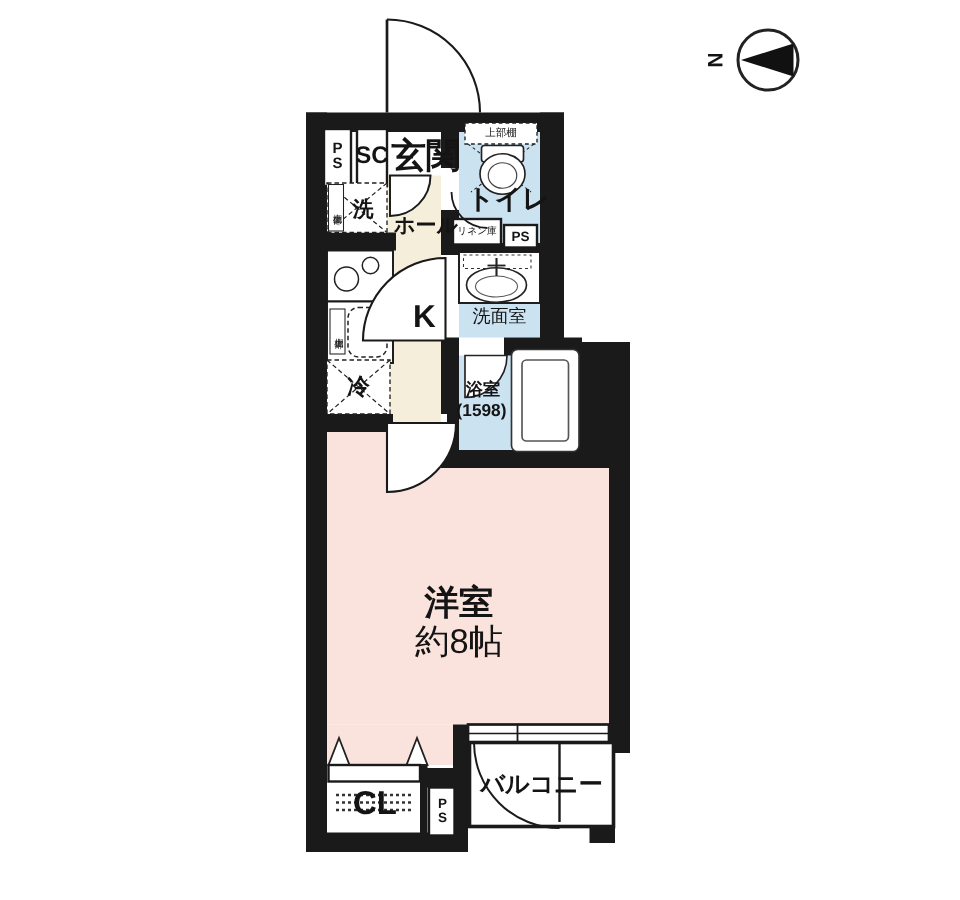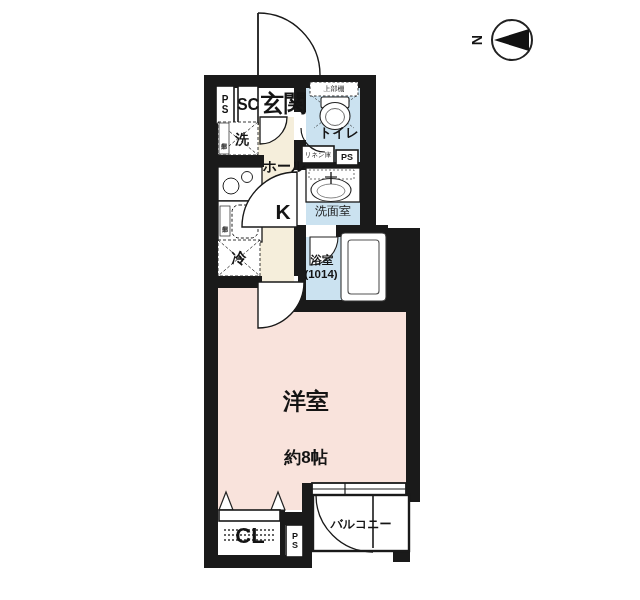--- a/index.html
+++ b/index.html
@@ -133,34 +133,34 @@
   <g>
     <circle cx="512" cy="40" r="20" fill="none" stroke="#222" stroke-width="2"></circle>
     <polygon points="494,40 529,29 529,51" fill="#111"></polygon>
   </g>
 </svg>
 
 <div class="lbl" style="left:284px;top:104px;font-size:23px;font-weight:700;text-align:center;">玄関</div>
 <div class="lbl" style="left:225px;top:105px;font-size:10px;font-weight:600;">P
 S</div>
 <div class="lbl" style="left:248px;top:105px;font-size:16px;font-weight:600;">SC</div>
-<div class="lbl" style="left:284px;top:150px;font-size:14px;font-weight:600;margin-top:16px;">ホール</div>
+<div class="lbl" style="left:284px;top:150px;font-size:14px;font-weight:600;">ホール</div>
 <div class="lbl" style="left:242px;top:139px;font-size:14px;font-weight:700;">洗</div>
 <div class="lbl vert" style="left:224px;top:138px;font-size:6px;">上部棚</div>
 <div class="lbl" style="left:283px;top:212px;font-size:21px;font-weight:600;">K</div>
 <div class="lbl vert" style="left:225px;top:221px;font-size:6px;">上部棚</div>
 <div class="lbl" style="left:239px;top:258px;font-size:15px;font-weight:700;">冷</div>
 <div class="lbl" style="left:334px;top:89px;font-size:7px;">上部棚</div>
-<div class="lbl" style="left:339px;top:133px;font-size:13px;font-weight:600;">トイレ</div>
+<div class="lbl" style="left:339px;top:133px;font-size:18px;font-weight:600;">トイレ</div>
 <div class="lbl" style="left:318px;top:155px;font-size:6.5px;">リネン庫</div>
 <div class="lbl" style="left:347px;top:158px;font-size:9px;font-weight:700;">PS</div>
 <div class="lbl" style="left:333px;top:211px;font-size:12px;font-weight:400;">洗面室</div>
 <div class="lbl" style="left:322px;top:261px;font-size:11.5px;font-weight:600;">浴室</div>
-<div class="lbl" style="left:321px;top:275px;font-size:11.5px;font-weight:600;">(1014)</div>
+<div class="lbl" style="left:321px;top:275px;font-size:11.5px;font-weight:600;">(1598)</div>
 <div class="lbl" style="left:306px;top:402px;font-size:23px;font-weight:600;text-align:right;">洋室</div>
-<div class="lbl" style="left:306px;top:428px;font-size:17px;font-weight:700;margin-top:30px;">約8帖</div>
+<div class="lbl" style="left:306px;top:428px;font-size:23px;font-weight:400;">約8帖</div>
 <div class="lbl" style="left:250px;top:536px;font-size:22px;font-weight:700;">CL</div>
 <div class="lbl" style="left:295px;top:541px;font-size:9px;font-weight:600;">P
 S</div>
-<div class="lbl" style="left:361px;top:524px;font-size:12px;font-weight:600;">バルコニー</div>
+<div class="lbl" style="left:361px;top:524px;font-size:16px;font-weight:600;">バルコニー</div>
 <div class="lbl" style="left:477px;top:40px;font-size:14px;font-weight:700;transform:translate(-50%,-50%) rotate(90deg);">N</div>
 
 </div>
 
 </body></html>

